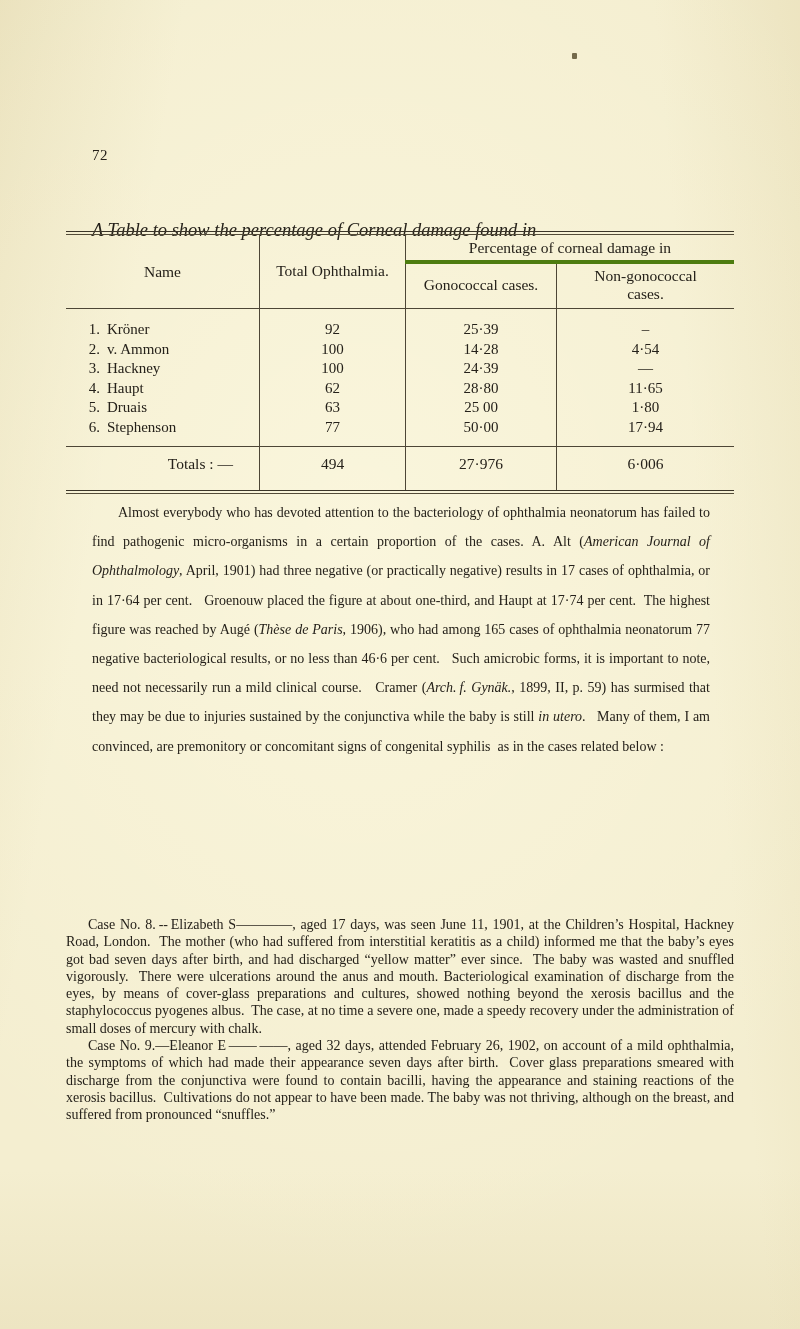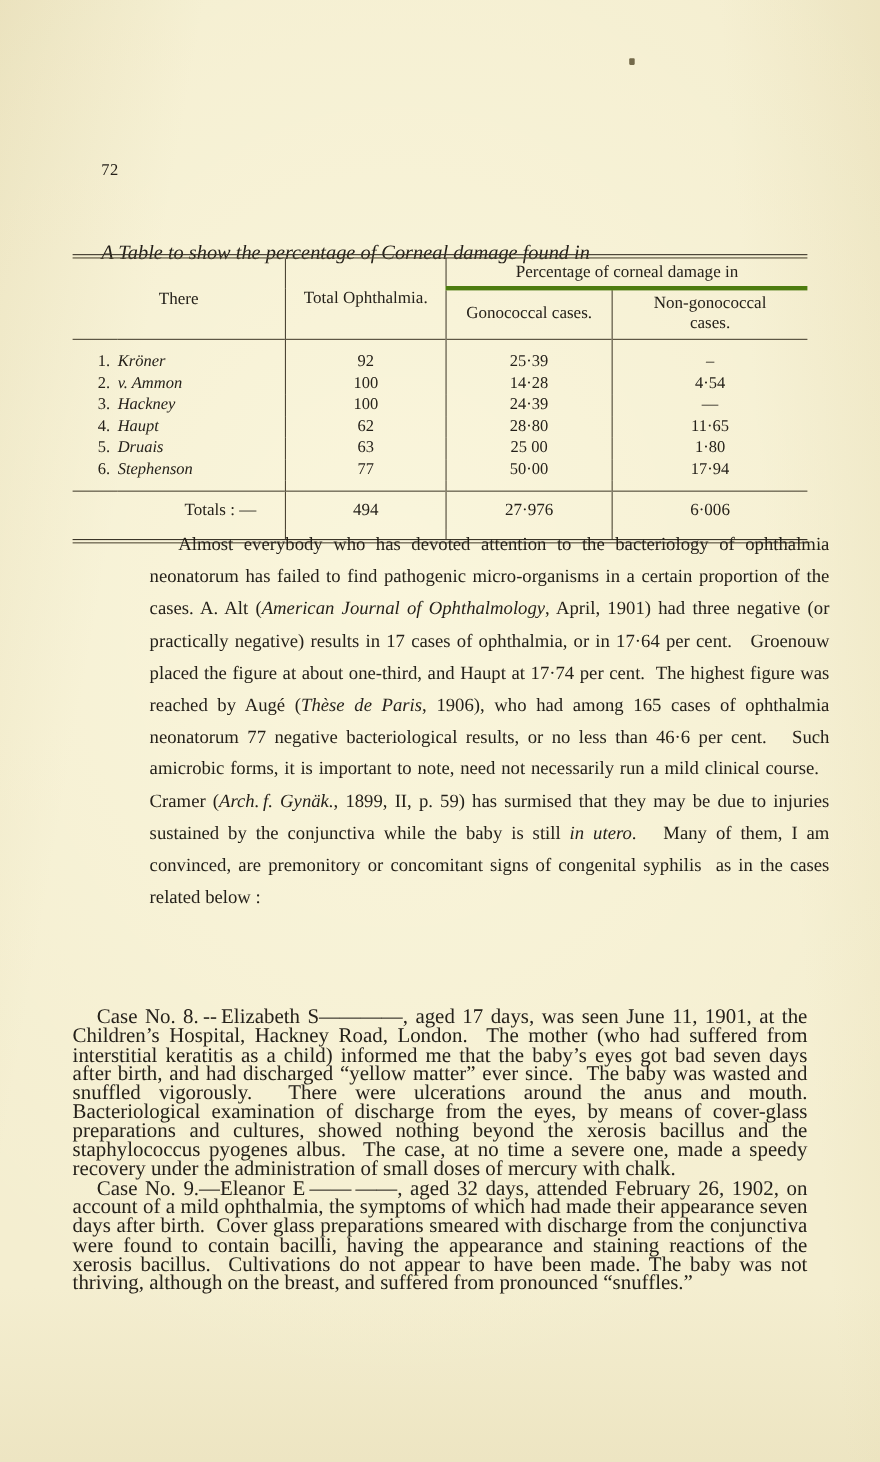--- a/index.html
+++ b/index.html
@@ -109,54 +109,53 @@
     font-size: 15.5px;
   }
   .hdr-row td { padding-bottom: 5px !important; }
   .body-rows td { font-size: 15px; line-height: 19.5px; }
   .c-num {
     width: 34px;
     text-align: right;
     padding-right: 7px !important;
     font-size: 13.5px;
   }
-  .c-name { text-align: left; font-style: italic; }
+  .c-name { text-align: left; }
   .col-total { text-align: center; }
   .col-gono  { text-align: center; }
   .col-nongo { text-align: center; }
   .spacer-top td { height: 11px; }
   .spacer-bot td { height: 9px; }
   .totals-row td {
     font-size: 15.5px;
     padding-top: 8px !important;
     padding-bottom: 8px !important;
   }
   .totals-label { text-align: right; padding-right: 26px !important; }
 
   
   .body-text {
     position: absolute;
     left: 92px;
     width: 618px;
-    top: 480px;
-    font-size: 17px;
+    top: 498px;
+    font-size: 14px;
     line-height: 29.2px;
     text-align: justify;
     text-justify: inter-word;
-    margin-left: 44px;
   }
   .body-text p { margin: 0; text-indent: 26px; }
   .body-text i { font-style: italic; }
 
   .notes {
     position: absolute;
     left: 66px;
     width: 668px;
     top: 916px;
-    font-size: 19px;
+    font-size: 14px;
     line-height: 17.3px;
     text-align: justify;
   }
   .notes p { margin: 0; text-indent: 22px; }
 </style>
 </head>
 <body>
 
 <div class="page">
 
@@ -168,21 +167,21 @@
   <div class="caption">
     <span>A Table to show the percentage of Corneal damage found in</span>
   </div>
 
   <div class="tbl-wrap">
     <div class="rule-double"></div>
 
     <table class="data">
       <tbody>
           <tr>
-        <td colspan="2" rowspan="2" class="hdr-name vline-r" style="width:220px;">There</td>
+        <td colspan="2" rowspan="2" class="hdr-name vline-r" style="width:220px;">Name</td>
         <td rowspan="2" class="hdr-cell vline-l" style="width:137px;">Total Ophthalmia.</td>
         <td colspan="2" class="hdr-group vline-l">Percentage of corneal damage in</td>
       </tr>
       <tr class="hdr-row">
         <td class="hdr-cell vline-l" style="width:142px;">Gonococcal cases.</td>
         <td class="hdr-cell vline-l" style="width:169px;">
           <span>Non-gonococcal</span><br>
           <span>cases.</span>
         </td>
       </tr>

